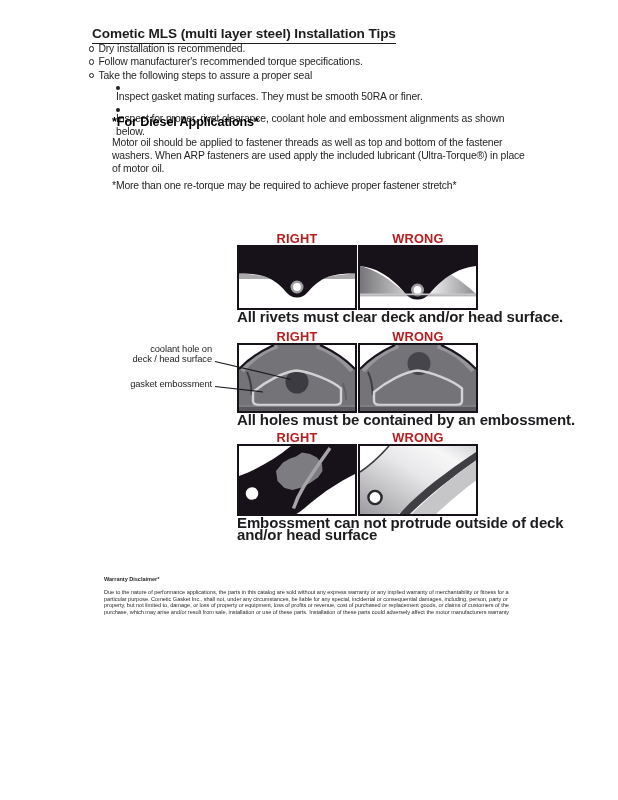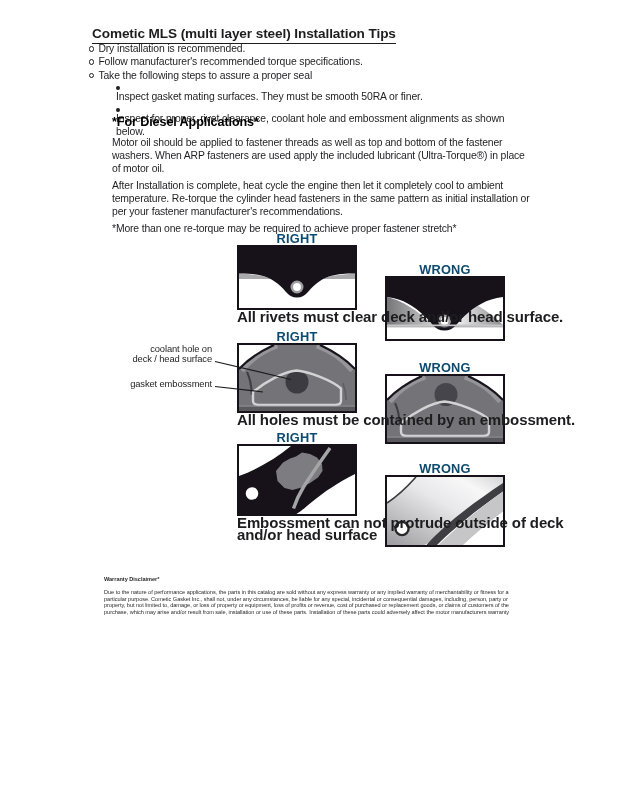--- a/index.html
+++ b/index.html
@@ -25,27 +25,27 @@
   .tip.sub{margin-left:27px;flex-direction:column;}
   .tip .b-dot{flex:0 0 auto;width:3.8px;height:3.8px;background:#1f1f22;border-radius:50%;margin:4.4px 4px 0 0;}
 
   
   .diesel{position:absolute;left:112px;top:115px;width:421px;}
   .diesel h2{margin:0 0 7px 0;font-size:12.6px;font-weight:bold;color:#000000;letter-spacing:-0.1px;}
   .diesel p{margin:0 0 3.4px 0;font-size:10.4px;line-height:13.2px;letter-spacing:-0.15px;color:#1f1f22;}
 
   
   .figures{position:absolute;left:0;top:0;width:618px;height:560px;}
-  .fig-label{position:absolute;width:120px;text-align:center;font-weight:bold;font-size:12.8px;letter-spacing:0.2px;color:#0c4a6e;}
+  .fig-label{position:absolute;width:120px;text-align:center;font-weight:bold;font-size:12.8px;letter-spacing:0.2px;color:#b91c1c;}
   .panel{position:absolute;width:120px;border:2px solid #17111a;background:#fff;box-sizing:border-box;}
   .panel svg{display:block;width:100%;height:100%;}
   .r1{top:245px;height:65px;}
   .r2{top:343px;height:70px;}
   .r3{top:444px;height:72px;}
-  .pl{left:237px;} .pr{left:385px;margin-top:31px;}
+  .pl{left:237px;} .pr{left:358px;}
   .lbl-r1{top:231px;} .lbl-r2{top:329px;} .lbl-r3{top:430px;}
   .fig-caption{position:absolute;left:237px;font-weight:bold;font-size:15px;letter-spacing:-0.12px;color:#1d1d20;line-height:12.2px;}
   .cap1{top:311px;} .cap2{top:414px;} .cap3{top:517px;}
   .callout{position:absolute;text-align:right;font-size:9.4px;line-height:9.9px;letter-spacing:-0.12px;color:#1f1f22;width:102px;left:110px;}
   .co1{top:344px;} .co2{top:379px;}
   .pointers{position:absolute;left:0;top:0;width:618px;height:560px;pointer-events:none;}
 
   
   .legal{position:absolute;left:104px;top:576px;width:412px;color:#2b2b2e;}
   .legal p{margin:0 0 6px 0;font-size:5.6px;line-height:6.6px;letter-spacing:-0.04px;}
@@ -82,21 +82,20 @@
     </li>
     <li class="tip sub">
       <span class="b-dot"></span>
       <span>Inspect for proper, rivet clearance, coolant hole and embossment alignments as shown below.</span>
     </li>
   </ul>
 
   <div class="diesel">
     <h2>*For Diesel Applications*</h2>
     <p>Motor oil should be applied to fastener threads as well as top and bottom of the fastener washers. When ARP fasteners are used apply the included lubricant (Ultra-Torque®) in place of motor oil.</p>
-    <p>After Installation is complete, heat cycle the engine then let it completely cool to ambient temperature. Re-torque the cylinder head fasteners in the same pattern as initial installation or per your fastener manufacturer's recommendations.</p>
     <p>*More than one re-torque may be required to achieve proper fastener stretch*</p>
   </div>
 
   <div class="figures">
 
     <div class="fig-label lbl-r1 pl">RIGHT</div>
     <div class="fig-label lbl-r1 pr">WRONG</div>
 
     <div class="panel r1 pl">
       <svg viewBox="0 0 116 61" preserveAspectRatio="none">

